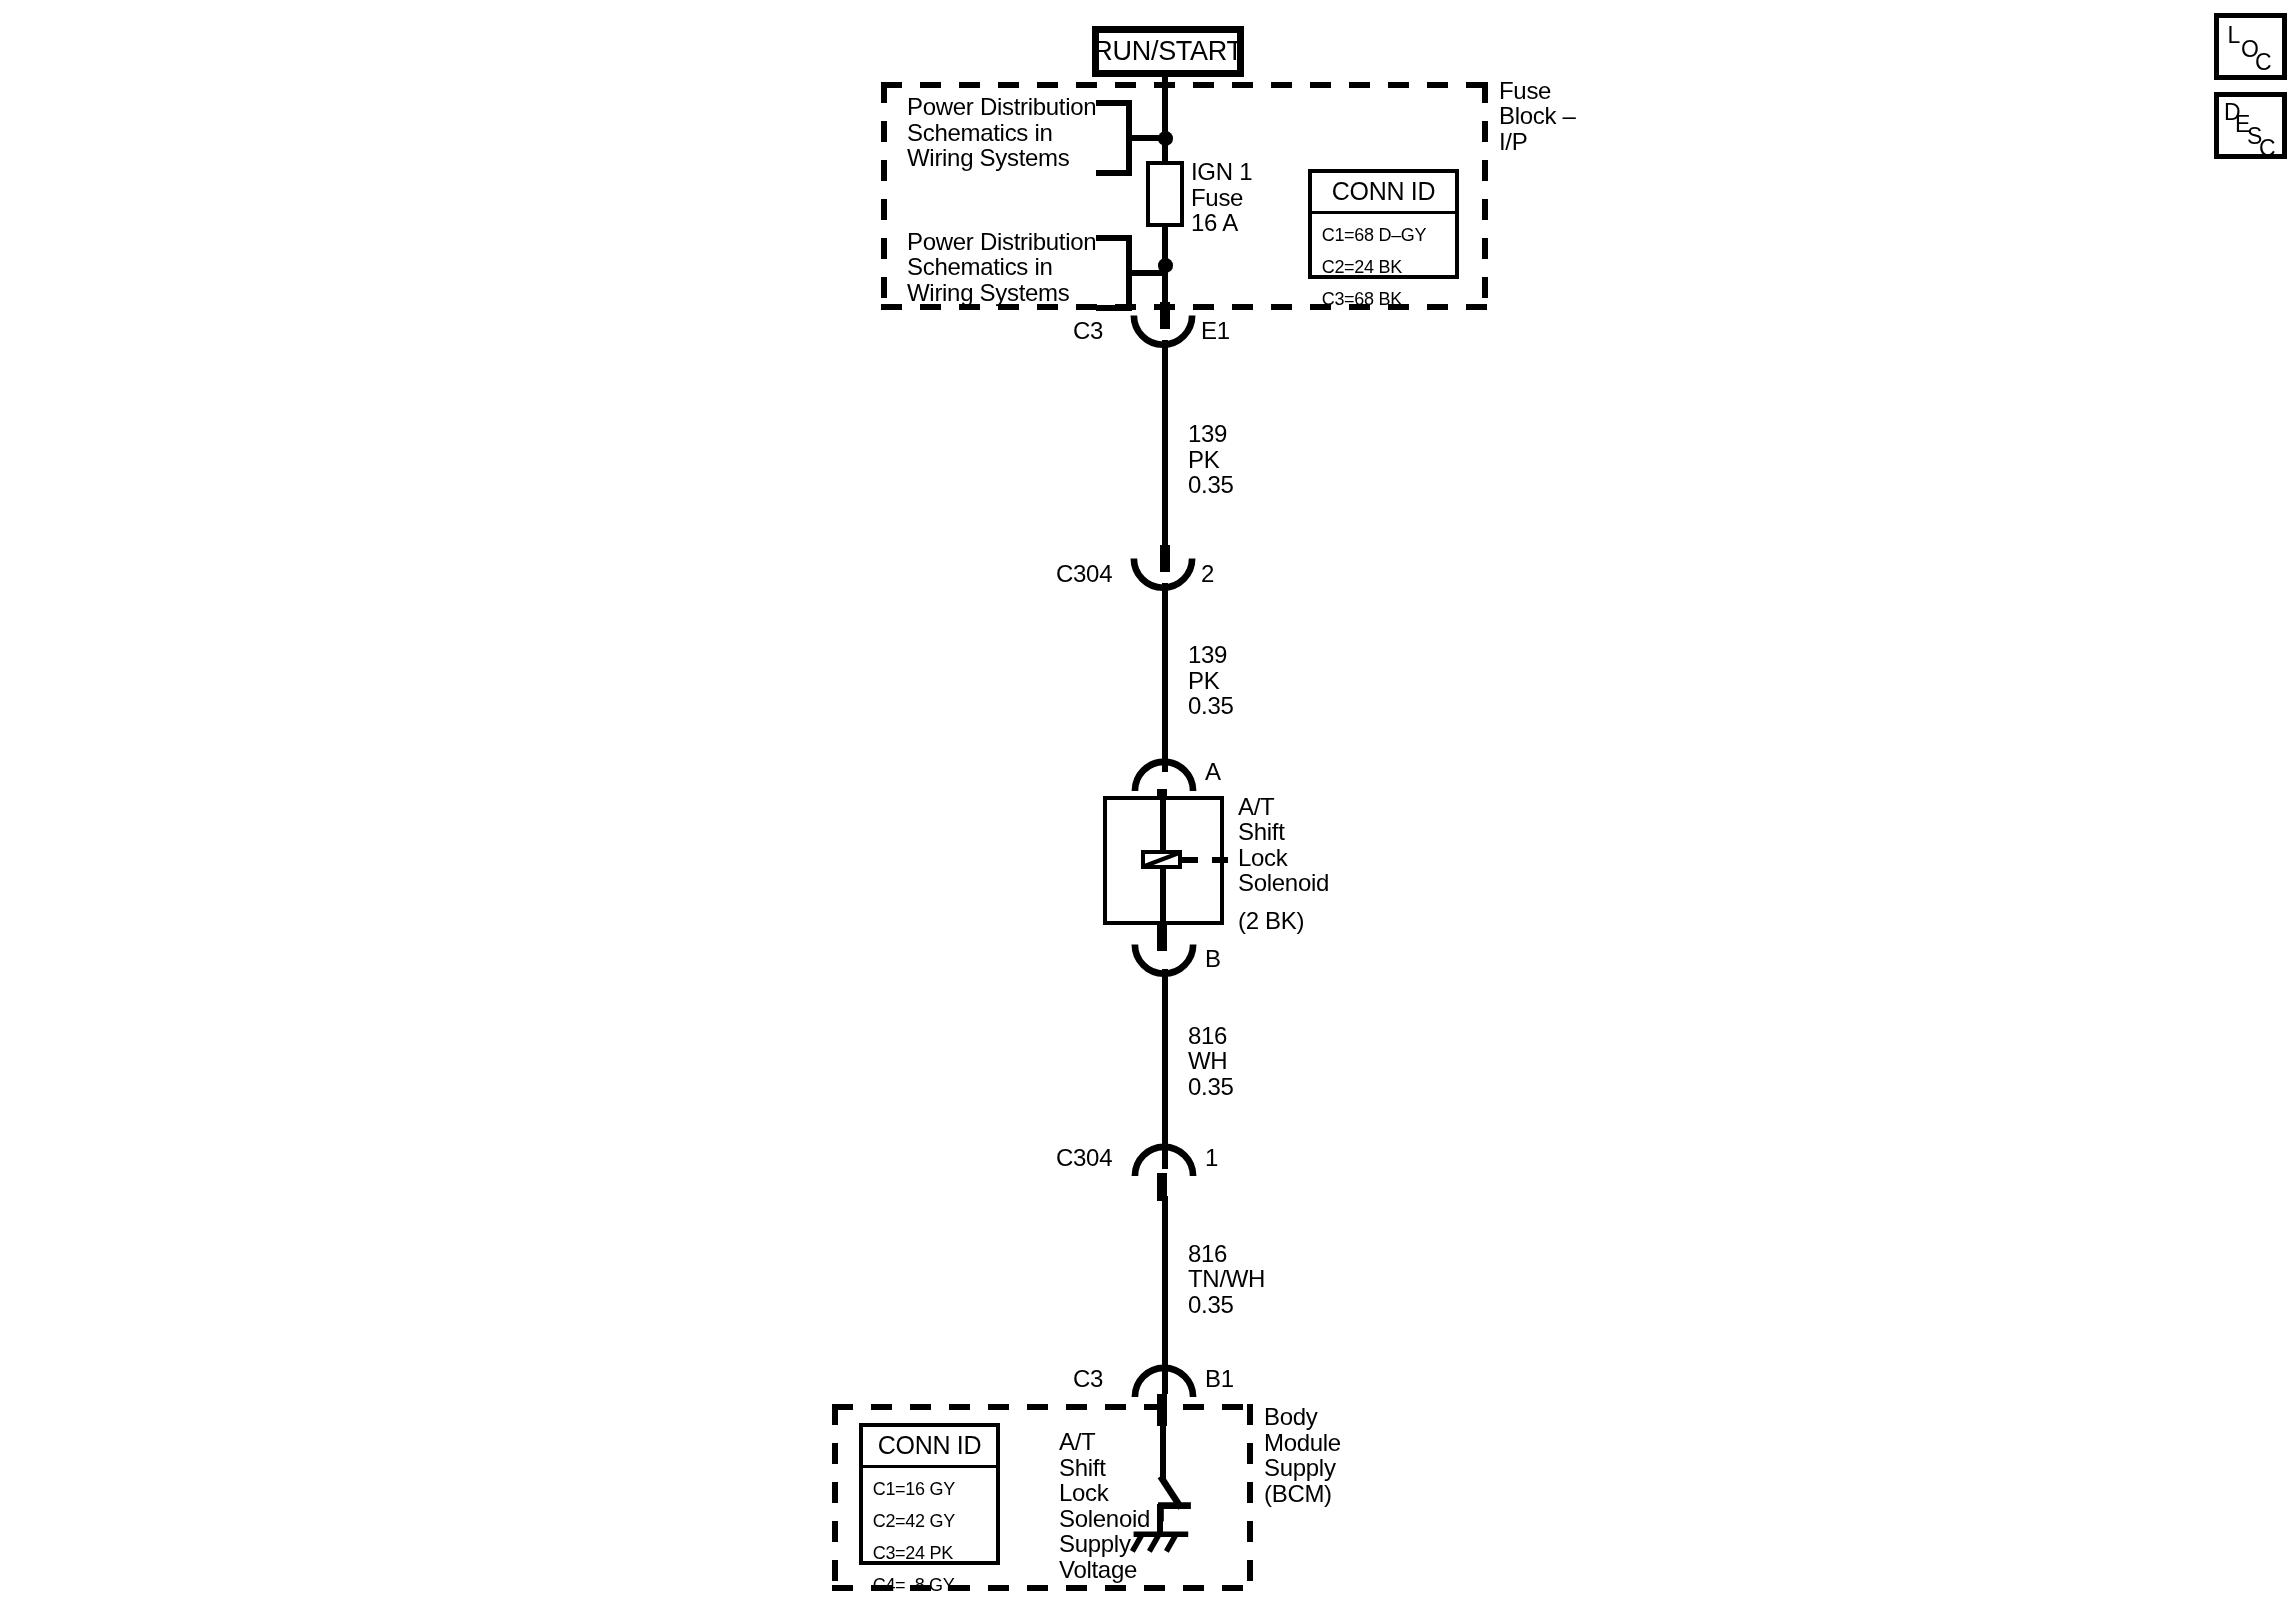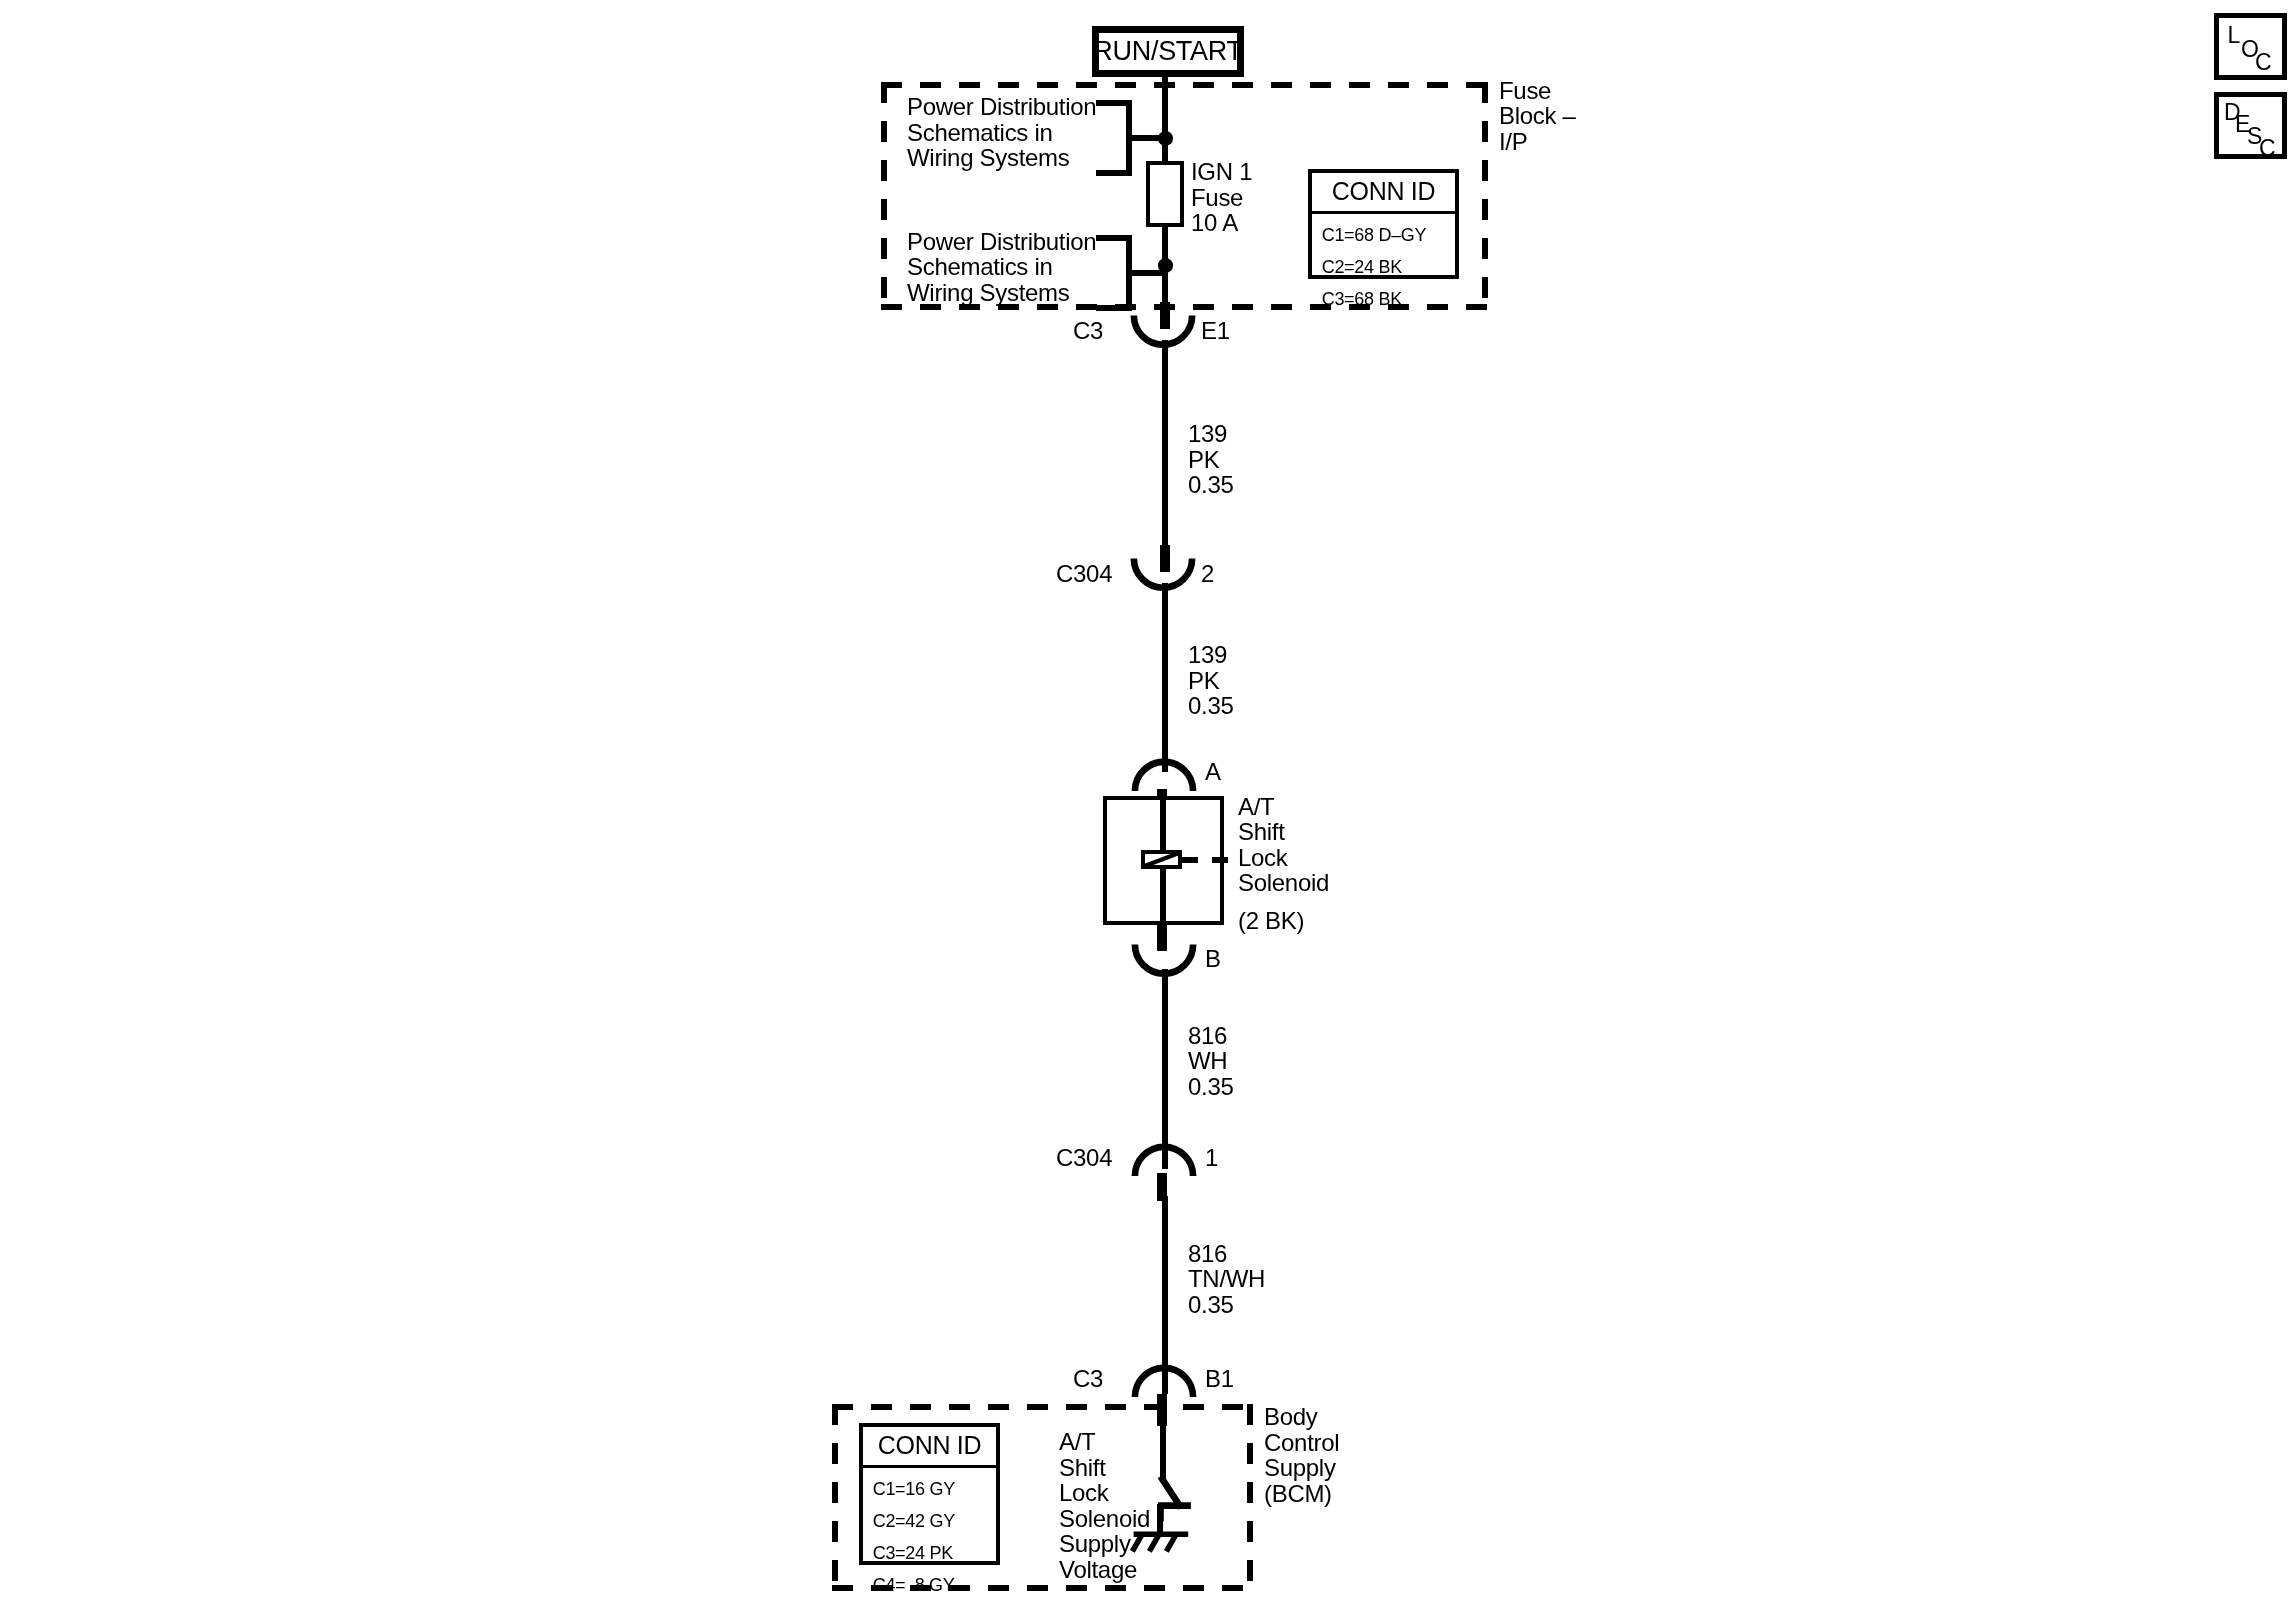--- a/index.html
+++ b/index.html
@@ -189,21 +189,21 @@
     <div class="vwire" style="left:30px; top:0px;   height:76px;"></div>
     <div class="hwire" style="left:0px;  top:70px; width:35px;"></div>
     <div class="hwire" style="left:30px; top:35px;  width:41px;"></div>
   </div>
 
   <div class="vwire" style="left:1162px; top:146px; height:97px;"></div>
   <div class="fuse-rect" style="left:1146px; top:161px; width:38px; height:66px;"></div>
 
   <div class="txt" style="left:1191px; top:159px;">IGN 1</div>
   <div class="txt" style="left:1191px; top:185px;">Fuse</div>
-  <div class="txt" style="left:1191px; top:210px;">10 A</div>
+  <div class="txt" style="left:1191px; top:210px;">16 A</div>
 
   <div class="vwire" style="left:1162px; top:227px; height:85px;"></div>
   <div class="dot" style="left:1158px; top:258px;"></div>
 
   <div class="txt" style="left:907px; top:229px;">Power Distribution</div>
   <div class="txt" style="left:907px; top:254px;">Schematics in</div>
   <div class="txt" style="left:907px; top:280px;">Wiring Systems</div>
 
   <div class="bracket" style="left:1096px; top:235px; width:73px; height:76px;">
     <div class="hwire" style="left:0px;  top:0px;   width:35px;"></div>
@@ -300,21 +300,21 @@
   <div class="vwire-thick" style="left:1157px; top:1394px; height:32px;"></div>
 
   <div class="dashbox" style="left:832px; top:1404px; width:420px; height:186px;">
     <div class="dash-edge dash-h" style="left:0; top:0; width:420px;"></div>
     <div class="dash-edge dash-h" style="left:0; top:181px; width:420px;"></div>
     <div class="dash-edge dash-v" style="left:0; top:0; height:186px;"></div>
     <div class="dash-edge dash-v" style="left:415px; top:0; height:186px;"></div>
   </div>
 
   <div class="txt" style="left:1264px; top:1404px;">Body</div>
-  <div class="txt" style="left:1264px; top:1430px;">Control</div>
+  <div class="txt" style="left:1264px; top:1430px;">Module</div>
   <div class="txt" style="left:1264px; top:1455px;">Supply</div>
   <div class="txt" style="left:1264px; top:1481px;">(BCM)</div>
 
   <div class="vwire" style="left:1160px; top:1414px; height:67px;"></div>
 
   <svg class="abs" style="left:1141px; top:1475px;" width="73" height="55" viewBox="0 0 120 90">
     <line x1="32" y1="2" x2="66" y2="54" stroke="#000" stroke-width="11"></line>
     <line x1="32" y1="50" x2="32" y2="76" stroke="#000" stroke-width="11"></line>
     <line x1="28" y1="50" x2="82" y2="50" stroke="#000" stroke-width="11"></line>
   </svg>

